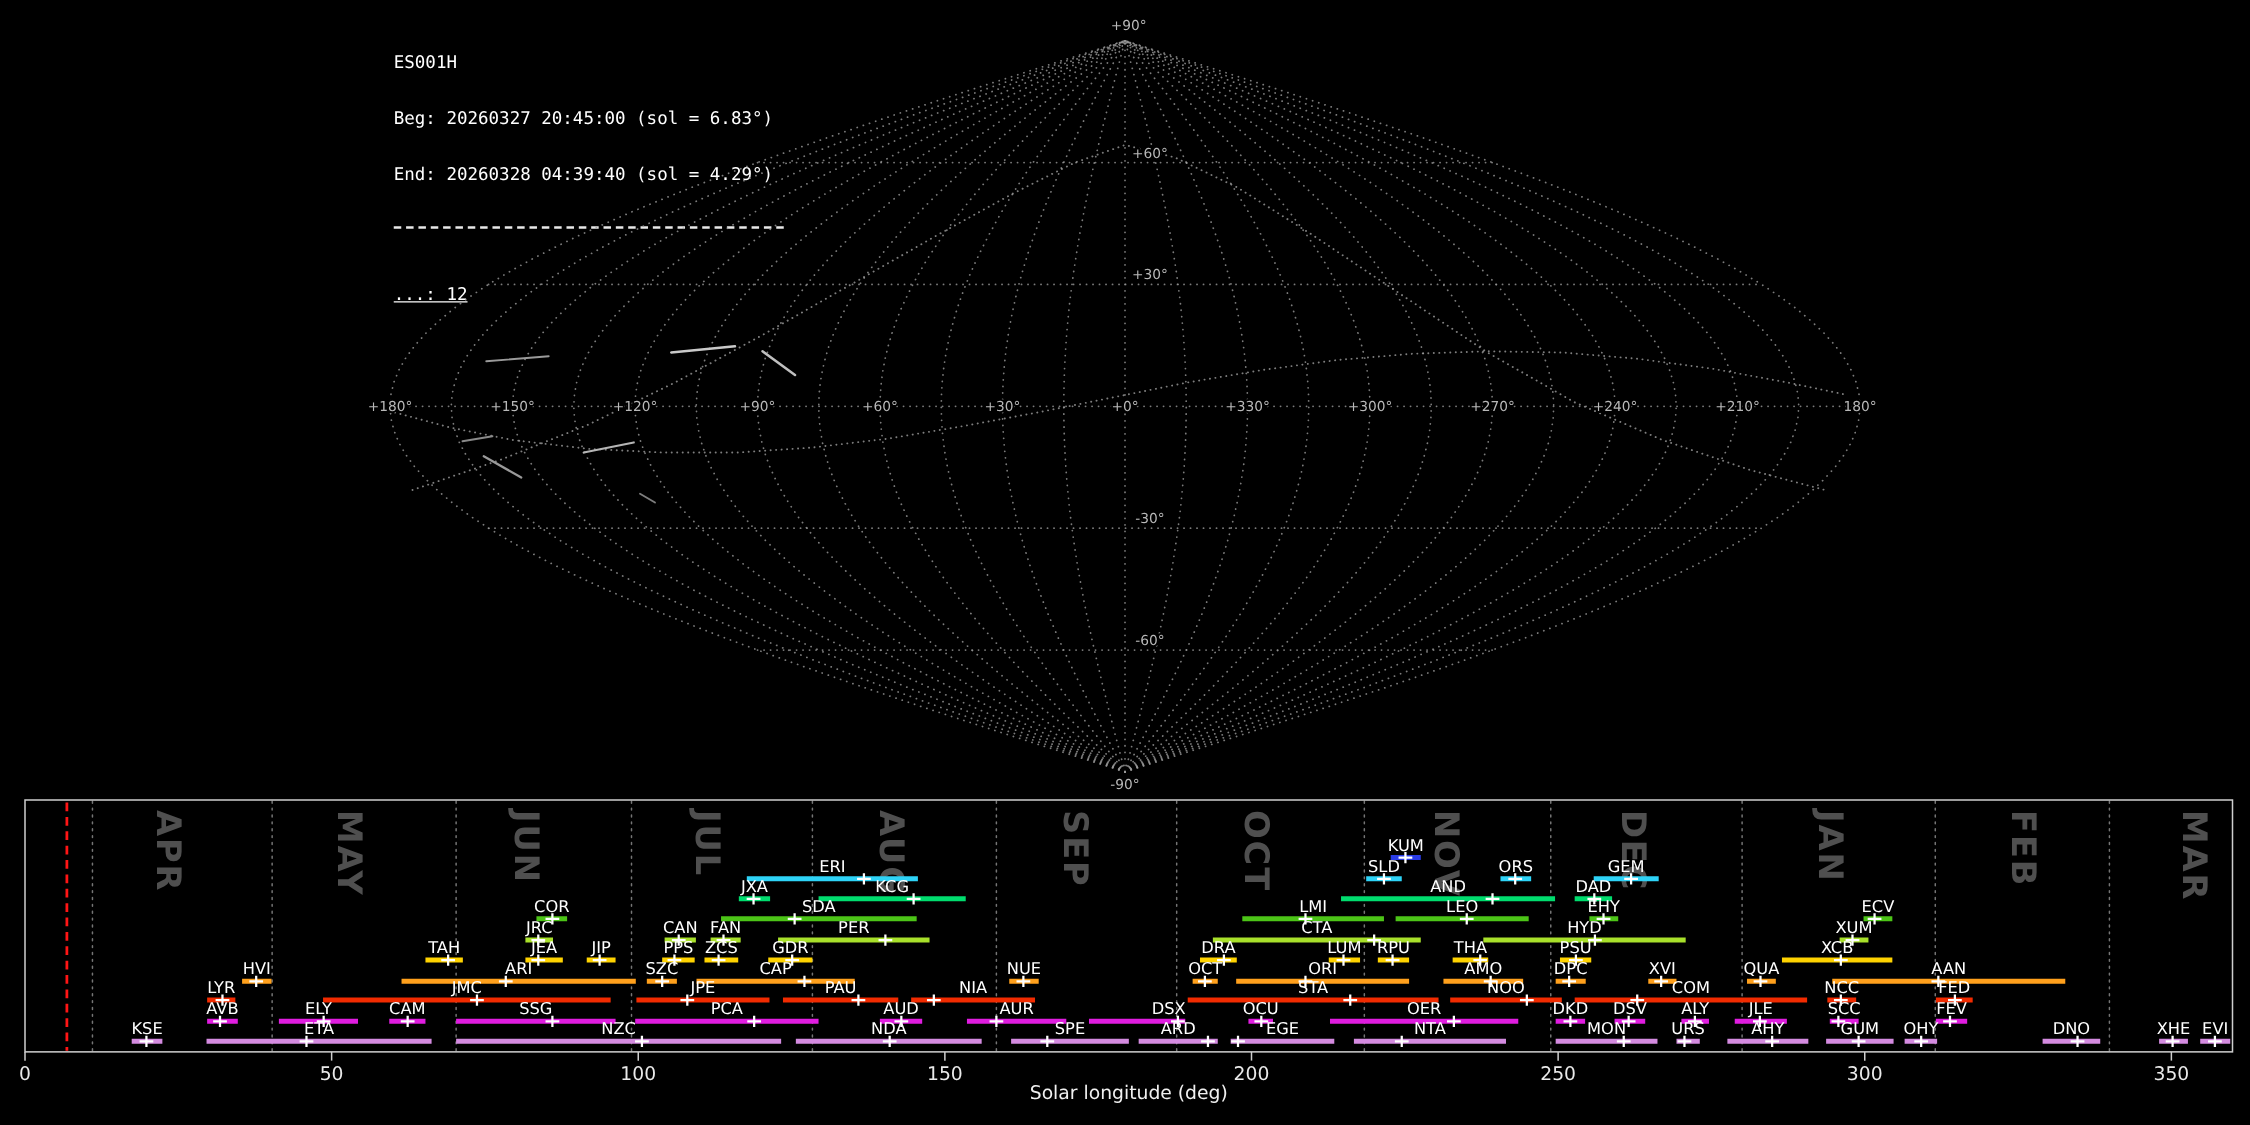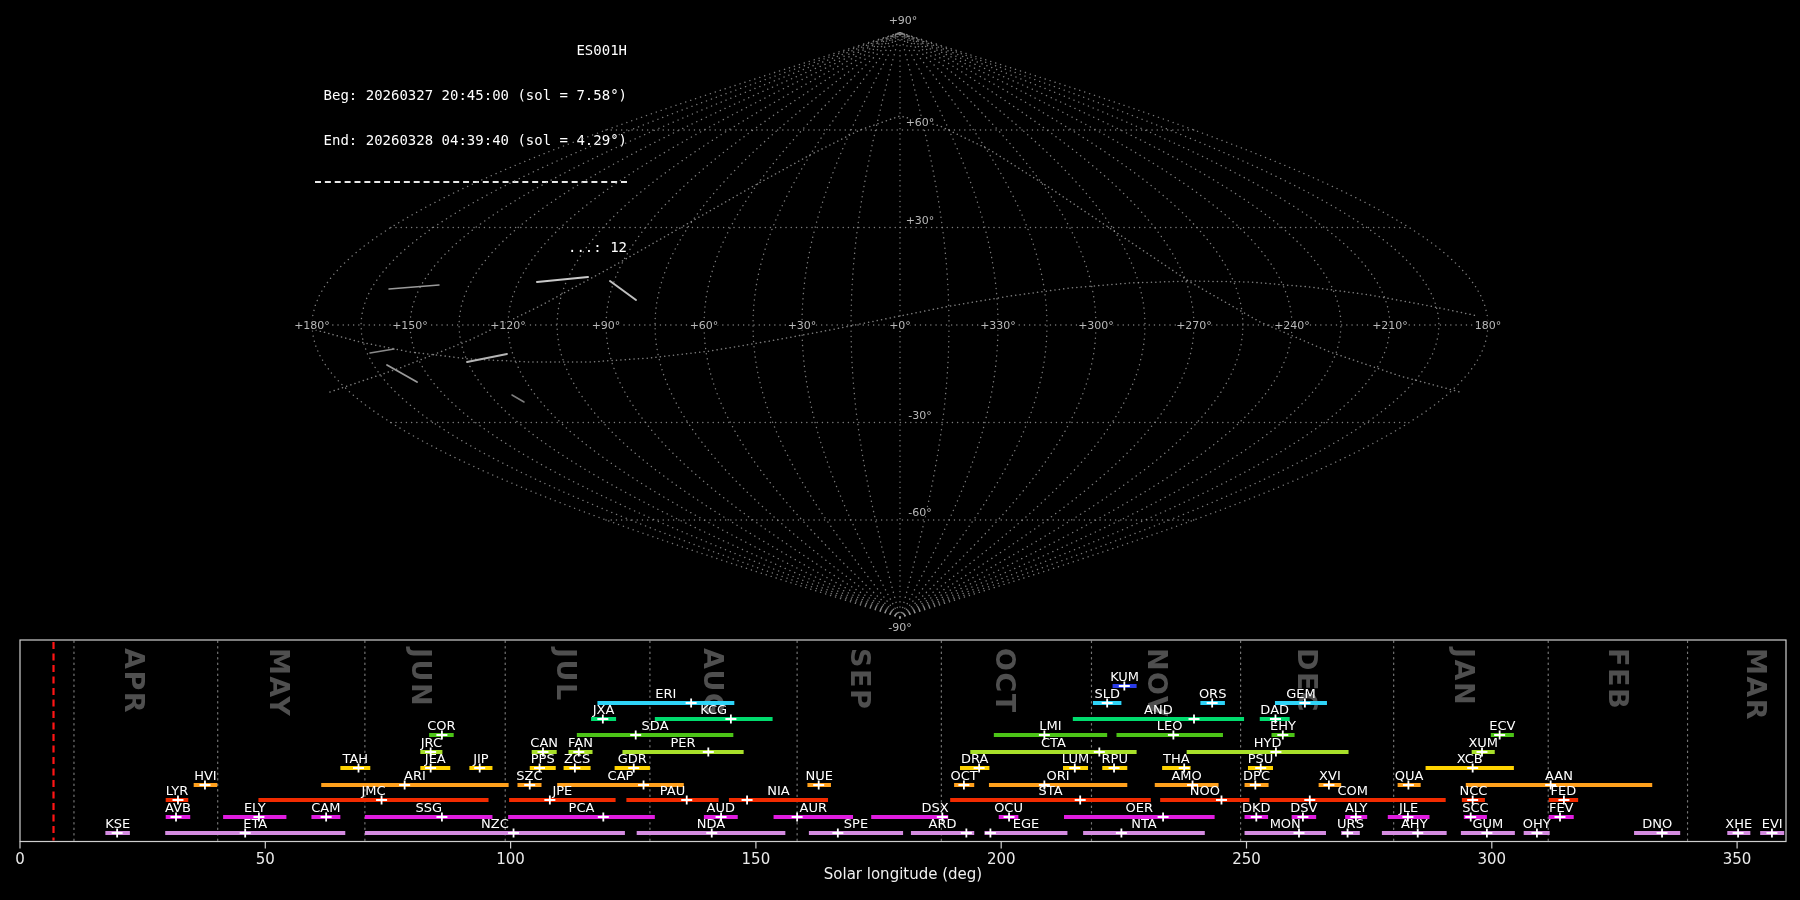--- a/index.html
+++ b/index.html
@@ -1,30 +1,30 @@
 <!DOCTYPE html>
 <html><head>
 <meta charset="utf-8">
 <style>
   html,body{margin:0;padding:0;background:#000;width:1800px;height:900px;overflow:hidden;}
   #stage{position:relative;width:1800px;height:900px;background:#000;font-family:"DejaVu Sans","Liberation Sans",sans-serif;}
   #info-panel{position:absolute;left:315px;top:13px;color:#fff;
-    font-family:"DejaVu Sans Mono","Liberation Mono",monospace;font-size:14px;line-height:15px;white-space:pre;text-align:right;}
+    font-family:"DejaVu Sans Mono","Liberation Mono",monospace;font-size:14px;line-height:15px;white-space:pre;}
   #info-panel .sep{width:312px;border-top:2px dashed #e8e8e8;height:0;margin:3px 0 0 0;}
-  #info-panel .count{margin-top:27px;}
+  #info-panel .count{margin-top:16px;text-decoration:underline;}
   svg{position:absolute;left:0;top:0;}
   text{font-family:"DejaVu Sans","Liberation Sans",sans-serif;}
 </style>
 </head>
 <body>
 
 <div id="stage">
   <div id="info-panel">
     <div>ES001H</div>
-    <div>Beg: 20260327 20:45:00 (sol = 7.58°)</div>
+    <div>Beg: 20260327 20:45:00 (sol = 6.83°)</div>
     <div>End: 20260328 04:39:40 (sol = 4.29°)</div>
     <div class="sep"></div>
     <div class="count">...: 12</div>
   </div>
 
   <svg id="scene" width="1800" height="900" viewBox="0 0 1800 900">
     <g id="skymap">
         <polyline points="900.0,617.5 869.2,607.8 838.5,598.0 808.0,588.3 777.7,578.5 747.8,568.8 718.3,559.0 689.3,549.3 660.8,539.5 633.1,529.8 606.0,520.0 579.8,510.3 554.4,500.5 530.0,490.8 506.6,481.0 484.2,471.3 463.0,461.5 443.0,451.8 424.3,442.0 406.9,432.3 390.8,422.5 376.1,412.8 362.8,403.0 351.1,393.3 340.8,383.5 332.0,373.8 324.8,364.0 319.2,354.3 315.2,344.5 312.8,334.8 312.0,325.0 312.8,315.3 315.2,305.5 319.2,295.8 324.8,286.0 332.0,276.3 340.8,266.5 351.1,256.8 362.8,247.0 376.1,237.3 390.8,227.5 406.9,217.8 424.3,208.0 443.0,198.3 463.0,188.5 484.2,178.8 506.6,169.0 530.0,159.3 554.4,149.5 579.8,139.8 606.0,130.0 633.1,120.3 660.8,110.5 689.3,100.8 718.3,91.0 747.8,81.3 777.7,71.5 808.0,61.8 838.5,52.0 869.2,42.3 900.0,32.5" fill="none" stroke="#9a9a9a" stroke-width="1.4" stroke-dasharray="0.1 5.1" stroke-linecap="round" opacity="0.8"></polyline>
         <polyline points="900.0,617.5 871.8,607.8 843.7,598.0 815.7,588.3 787.9,578.5 760.5,568.8 733.4,559.0 706.8,549.3 680.8,539.5 655.3,529.8 630.5,520.0 606.4,510.3 583.2,500.5 560.8,490.8 539.3,481.0 518.9,471.3 499.4,461.5 481.1,451.8 463.9,442.0 448.0,432.3 433.2,422.5 419.7,412.8 407.6,403.0 396.8,393.3 387.4,383.5 379.4,373.8 372.8,364.0 367.6,354.3 364.0,344.5 361.7,334.8 361.0,325.0 361.7,315.3 364.0,305.5 367.6,295.8 372.8,286.0 379.4,276.3 387.4,266.5 396.8,256.8 407.6,247.0 419.7,237.3 433.2,227.5 448.0,217.8 463.9,208.0 481.1,198.3 499.4,188.5 518.9,178.8 539.3,169.0 560.8,159.3 583.2,149.5 606.4,139.8 630.5,130.0 655.3,120.3 680.8,110.5 706.8,100.8 733.4,91.0 760.5,81.3 787.9,71.5 815.7,61.8 843.7,52.0 871.8,42.3 900.0,32.5" fill="none" stroke="#9a9a9a" stroke-width="1.4" stroke-dasharray="0.1 5.1" stroke-linecap="round" opacity="0.8"></polyline>
         <polyline points="900.0,617.5 874.4,607.8 848.8,598.0 823.3,588.3 798.1,578.5 773.2,568.8 748.6,559.0 724.4,549.3 700.7,539.5 677.5,529.8 655.0,520.0 633.1,510.3 612.0,500.5 591.6,490.8 572.1,481.0 553.5,471.3 535.9,461.5 519.2,451.8 503.6,442.0 489.1,432.3 475.6,422.5 463.4,412.8 452.4,403.0 442.5,393.3 434.0,383.5 426.7,373.8 420.7,364.0 416.0,354.3 412.7,344.5 410.7,334.8 410.0,325.0 410.7,315.3 412.7,305.5 416.0,295.8 420.7,286.0 426.7,276.3 434.0,266.5 442.5,256.8 452.4,247.0 463.4,237.3 475.6,227.5 489.1,217.8 503.6,208.0 519.2,198.3 535.9,188.5 553.5,178.8 572.1,169.0 591.6,159.3 612.0,149.5 633.1,139.8 655.0,130.0 677.5,120.3 700.7,110.5 724.4,100.8 748.6,91.0 773.2,81.3 798.1,71.5 823.3,61.8 848.8,52.0 874.4,42.3 900.0,32.5" fill="none" stroke="#9a9a9a" stroke-width="1.4" stroke-dasharray="0.1 5.1" stroke-linecap="round" opacity="0.8"></polyline>

